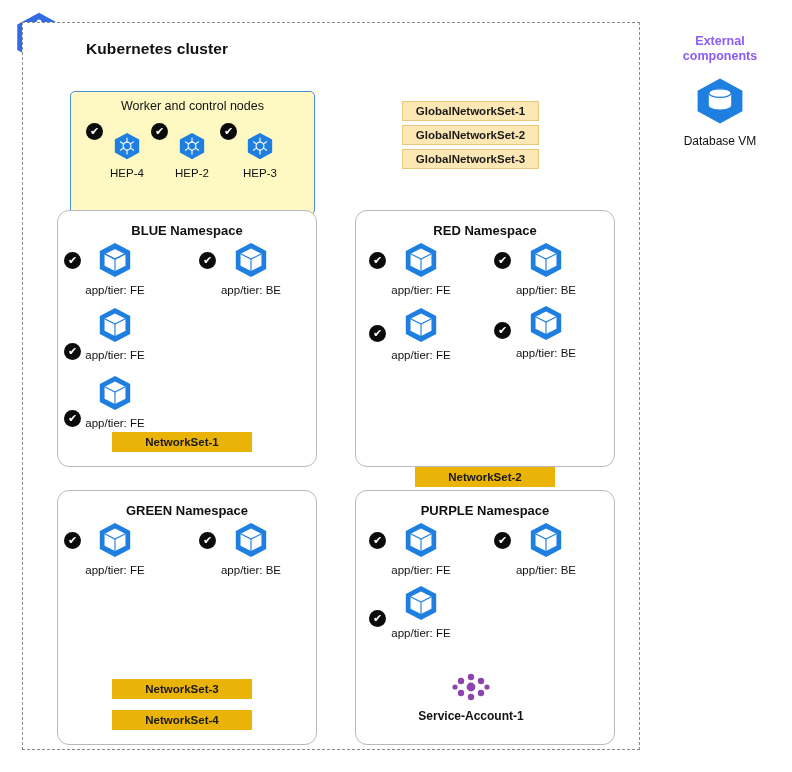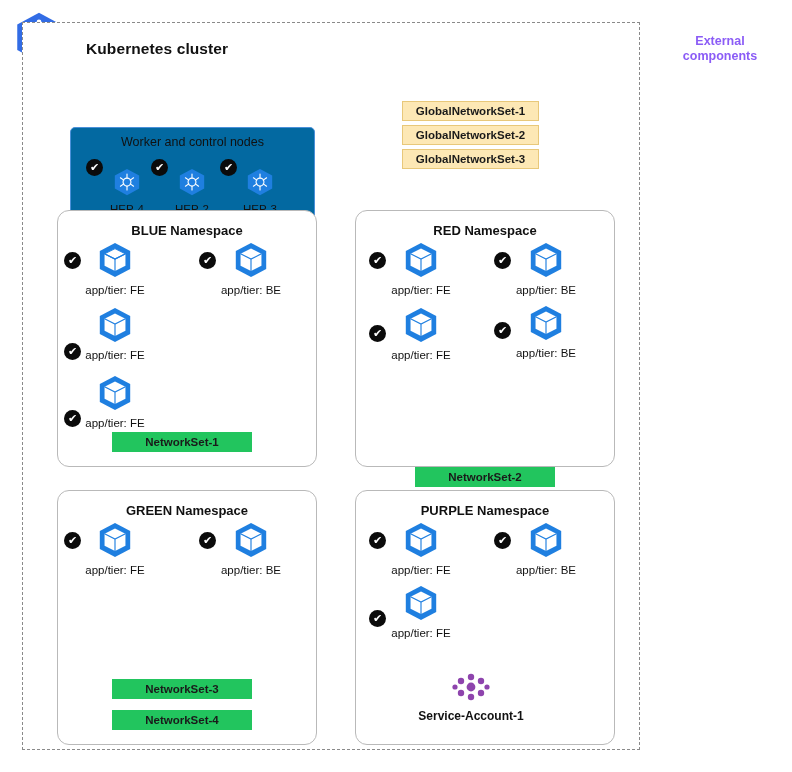--- a/index.html
+++ b/index.html
@@ -54,22 +54,21 @@
   
   .nodes-box {
     position: absolute;
     left: 70px;
     top: 91px;
     width: 245px;
     height: 124px;
     border: 1px solid #4a90d9;
     border-radius: 5px;
     box-sizing: border-box;
-    background: #0369a1;
-    margin-top: 36px;
+    background: #fef9c3;
   }
   .nodes-title {
     position: absolute;
     left: 0;
     top: 7px;
     width: 100%;
     text-align: center;
     font-size: 12.5px;
     color: #111;
   }
@@ -165,21 +164,21 @@
     color: #111;
     margin-top: 0px;
     white-space: nowrap;
   }
 
   
   .ns-chip {
     position: absolute;
     width: 140px;
     height: 20px;
-    background: #22c55e;
+    background: #eab308;
     box-sizing: border-box;
     text-align: center;
     font-size: 11.5px;
     font-weight: bold;
     color: #1a1a1a;
     line-height: 20px;
   }
 
   
   .svcacct {
@@ -512,14 +511,28 @@
       </svg>
     </span>
     <span class="sa-label">Service-Account-1</span>
   </div>
 
   <div class="ext-title">
     <div>External</div>
     <div>components</div>
   </div>
 
+  <div class="ext-db">
+    <span>
+      <svg viewBox="0 0 60 52" width="56" height="50">
+        <polygon points="30,2 54,15 54,37 30,50 6,37 6,15" fill="#1f7fe0"></polygon>
+        <g fill="#ffffff">
+          <ellipse cx="30" cy="17.5" rx="12" ry="4.6"></ellipse>
+          <rect x="18" y="17.5" width="24" height="13"></rect>
+          <ellipse cx="30" cy="30.5" rx="12" ry="4.6"></ellipse>
+        </g>
+        <ellipse cx="30" cy="17.5" rx="12" ry="4.6" fill="none" stroke="#1f7fe0" stroke-width="1.3"></ellipse>
+      </svg>
+    </span>
+    <span class="db-label">Database VM</span>
+  </div>
 
 </div>
 
 </body></html>

